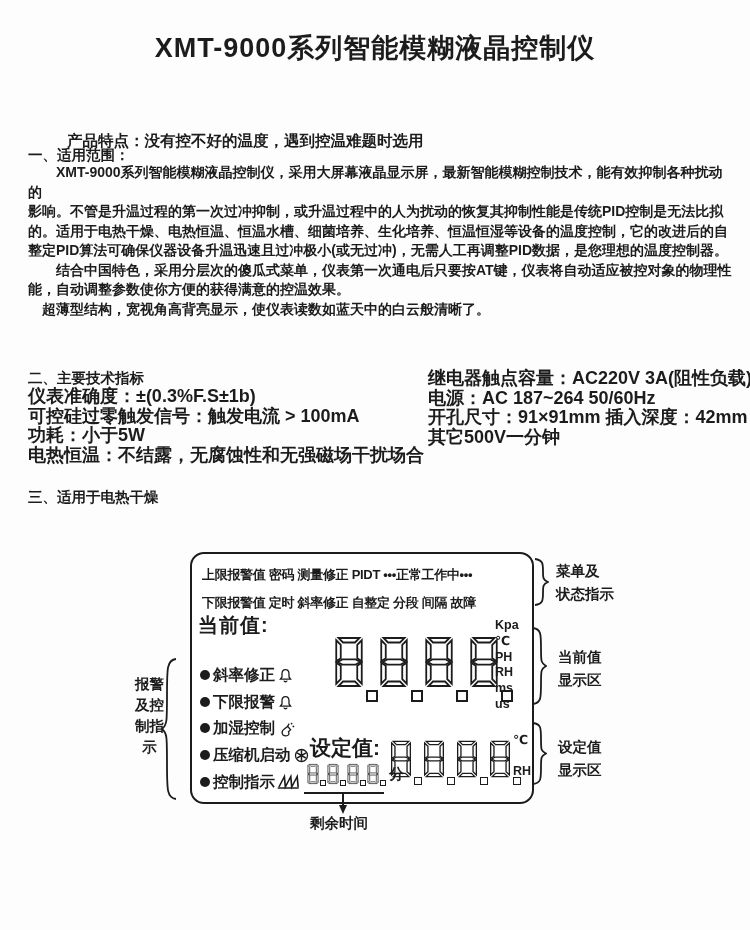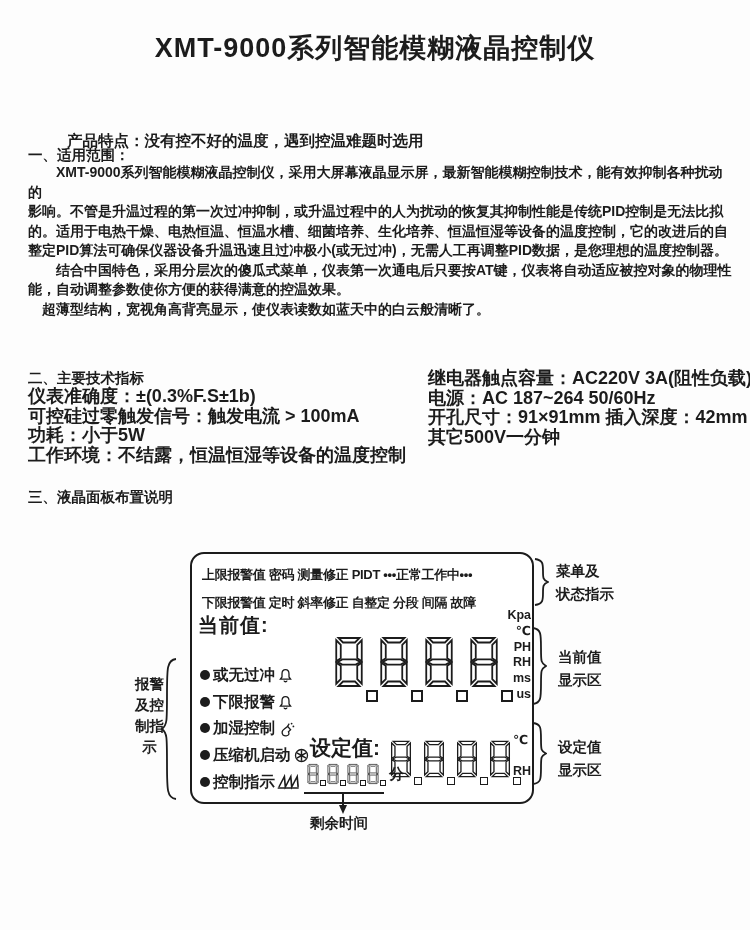--- a/index.html
+++ b/index.html
@@ -15,22 +15,22 @@
   .speclist{font-size:18px;line-height:19.5px;font-weight:bold;}
   .speclist div{white-space:nowrap;}
 
   
   .diagram{left:0;top:540px;width:750px;height:390px;}
   .panel{position:absolute;left:190px;top:12px;width:340px;height:248px;
          border:2px solid #1c1c1c;border-radius:14px;background:#fff;}
   .menu-row{position:absolute;left:10px;width:324px;font-size:13px;font-weight:bold;white-space:nowrap;letter-spacing:-0.3px;}
   .cur-label{position:absolute;left:6px;top:58px;font-size:20px;font-weight:bold;letter-spacing:1px;}
   .set-label{position:absolute;left:118px;top:180px;font-size:21px;font-weight:bold;}
-  .unit-stack{position:absolute;left:303px;top:54px;width:36px;font-size:12.5px;font-weight:bold;
-              line-height:15.8px;text-align:right;}
+  .unit-stack{position:absolute;left:303px;top:64px;width:36px;font-size:12.5px;font-weight:bold;
+              line-height:15.8px;text-align:left;}
   .set-unit{position:absolute;font-size:12.5px;font-weight:bold;}
 
   .digrow{position:absolute;display:flex;align-items:flex-end;}
   .dig{display:block;}
   .dig.lg{width:30px;height:84px;margin-right:1px;}
   .dig.md{width:22px;height:54px;margin-right:1px;}
   .dig.sm{width:12px;height:26px;margin-right:1px;}
   .dp{display:inline-block;border:2px solid #1c1c1c;background:#fff;}
   .dp.lgp{width:8px;height:8px;margin:0 1px 2px 1px;}
   .dp.mdp{width:6px;height:6px;border-width:1.8px;margin:0 1px 1px 1px;}
@@ -78,30 +78,30 @@
 整定PID算法可确保仪器设备升温迅速且过冲极小(或无过冲)，无需人工再调整PID数据，是您理想的温度控制器。
 　　结合中国特色，采用分层次的傻瓜式菜单，仪表第一次通电后只要按AT键，仪表将自动适应被控对象的物理性
 能，自动调整参数使你方便的获得满意的控温效果。
 　超薄型结构，宽视角高背亮显示，使仪表读数如蓝天中的白云般清晰了。</div>
 
   <div class="abs sec-head" style="left:28px;top:369px">二、主要技术指标</div>
   <div class="abs speclist" style="left:28px;top:387px">
     <div>仪表准确度：±(0.3%F.S±1b)</div>
     <div>可控硅过零触发信号：触发电流 &gt; 100mA</div>
     <div>功耗：小于5W</div>
-    <div>工作环境：不结露，恒温恒湿等设备的温度控制</div>
+    <div>电热恒温：不结露，无腐蚀性和无强磁场干扰场合</div>
   </div>
   <div class="abs speclist" style="left:428px;top:369px">
     <div>继电器触点容量：AC220V 3A(阻性负载)</div>
     <div>电源：AC 187~264 50/60Hz</div>
     <div>开孔尺寸：91×91mm 插入深度：42mm</div>
     <div>其它500V一分钟</div>
   </div>
 
-  <div class="abs sec-head" style="left:28px;top:488px">三、液晶面板布置说明</div>
+  <div class="abs sec-head" style="left:28px;top:488px">三、适用于电热干燥</div>
 
   <div class="abs diagram">
 
     <div class="panel">
       <div class="menu-row" style="top:12px">上限报警值 密码 测量修正  PIDT •••正常工作中•••</div>
       <div class="menu-row" style="top:40px">下限报警值 定时 斜率修正 自整定 分段 间隔 故障</div>
 
       <div class="cur-label">当前值:</div>
 
       <div class="digrow" style="left:142px;top:66px">
@@ -127,21 +127,21 @@
         <div>Kpa</div>
         <div>℃</div>
         <div>PH</div>
         <div>RH</div>
         <div>ms</div>
         <div>us</div>
       </div>
 
       <div class="ind" style="top:110px">
         <i class="dot"></i>
-        <span>或无过冲</span>
+        <span>斜率修正</span>
         <svg class="ic" width="15" height="15" viewBox="0 0 15 15">
           <path d="M7.5 1.6 C5.2 1.6 4 3.5 4 6 L4 9 L2.4 11.2 L12.6 11.2 L11 9 L11 6 C11 3.5 9.8 1.6 7.5 1.6 Z" fill="none" stroke="#1c1c1c" stroke-width="1.3"></path>
           <path d="M5.9 12.6 A1.7 1.7 0 0 0 9.1 12.6" fill="none" stroke="#1c1c1c" stroke-width="1.3"></path>
         </svg>
       </div>
 
       <div class="ind" style="top:137px">
         <i class="dot"></i>
         <span>下限报警</span>
         <svg class="ic" width="15" height="15" viewBox="0 0 15 15">

